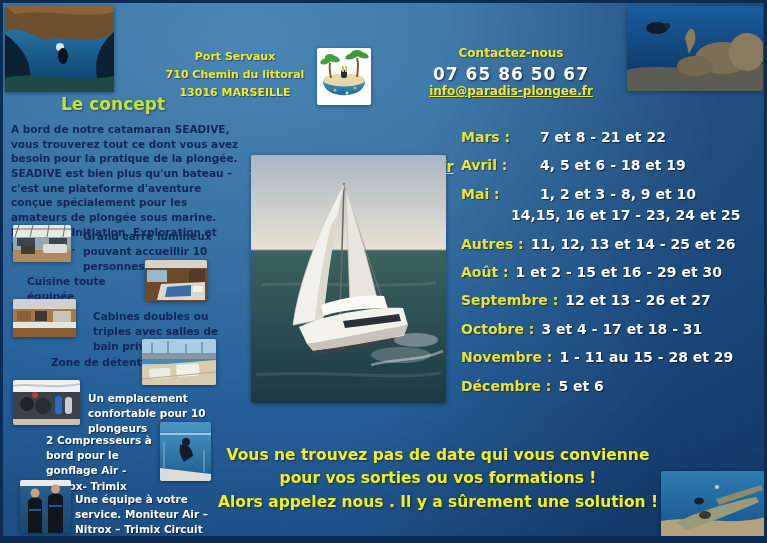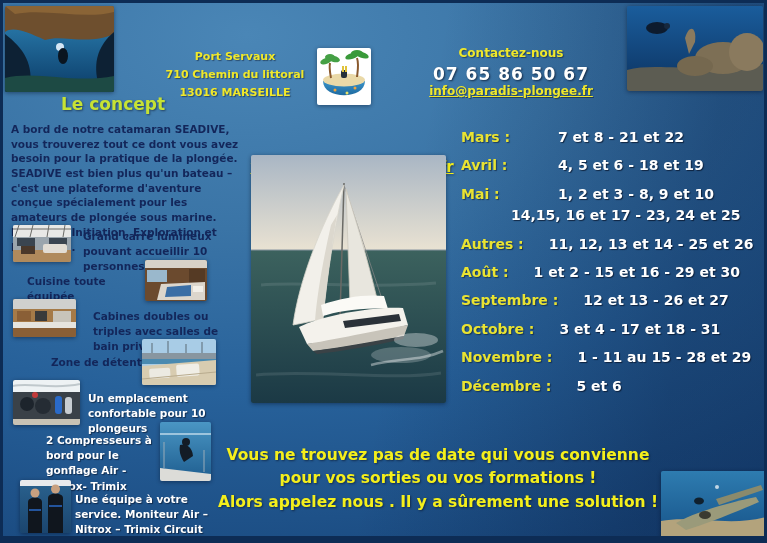--- a/index.html
+++ b/index.html
@@ -43,21 +43,21 @@
     text-shadow:1px 1px 2px rgba(10,20,40,.55);}
   .concept-p{left:8px;top:119px;width:232px;font-size:10.5px;line-height:1.4;
     color:#13265a;}
   .concept-p p{margin:0;}
 
   .cap{font-size:10.5px;line-height:1.45;}
   .cap.navy{color:#13265a;}
   .cap.white{color:#ffffff;text-shadow:1px 1px 1px rgba(5,15,35,.6);}
 
   .sched{left:458px;top:127px;width:300px;font-size:14px;}
-  .srow{display:flex;align-items:baseline;margin-bottom:13px;line-height:1.1;gap:18px;}
+  .srow{display:flex;align-items:baseline;margin-bottom:13px;line-height:1.1;}
   .srow .m{color:#e9e332;white-space:nowrap;margin-right:7px;
     text-shadow:1px 1px 1px rgba(10,20,40,.55);}
   .srow .m.wide{min-width:72px;}
   .srow .d, .sub .d{color:#ffffff;text-shadow:1px 1px 1px rgba(5,15,35,.7);}
   .sub{margin:-7px 0 13px 50px;line-height:1.1;font-size:14px;}
 
   .footer{left:196px;top:441px;width:478px;text-align:center;
     font-size:15.5px;line-height:1.5;color:#f4ef1c;
     text-shadow:1px 1px 2px rgba(10,20,40,.6);}
 </style>

